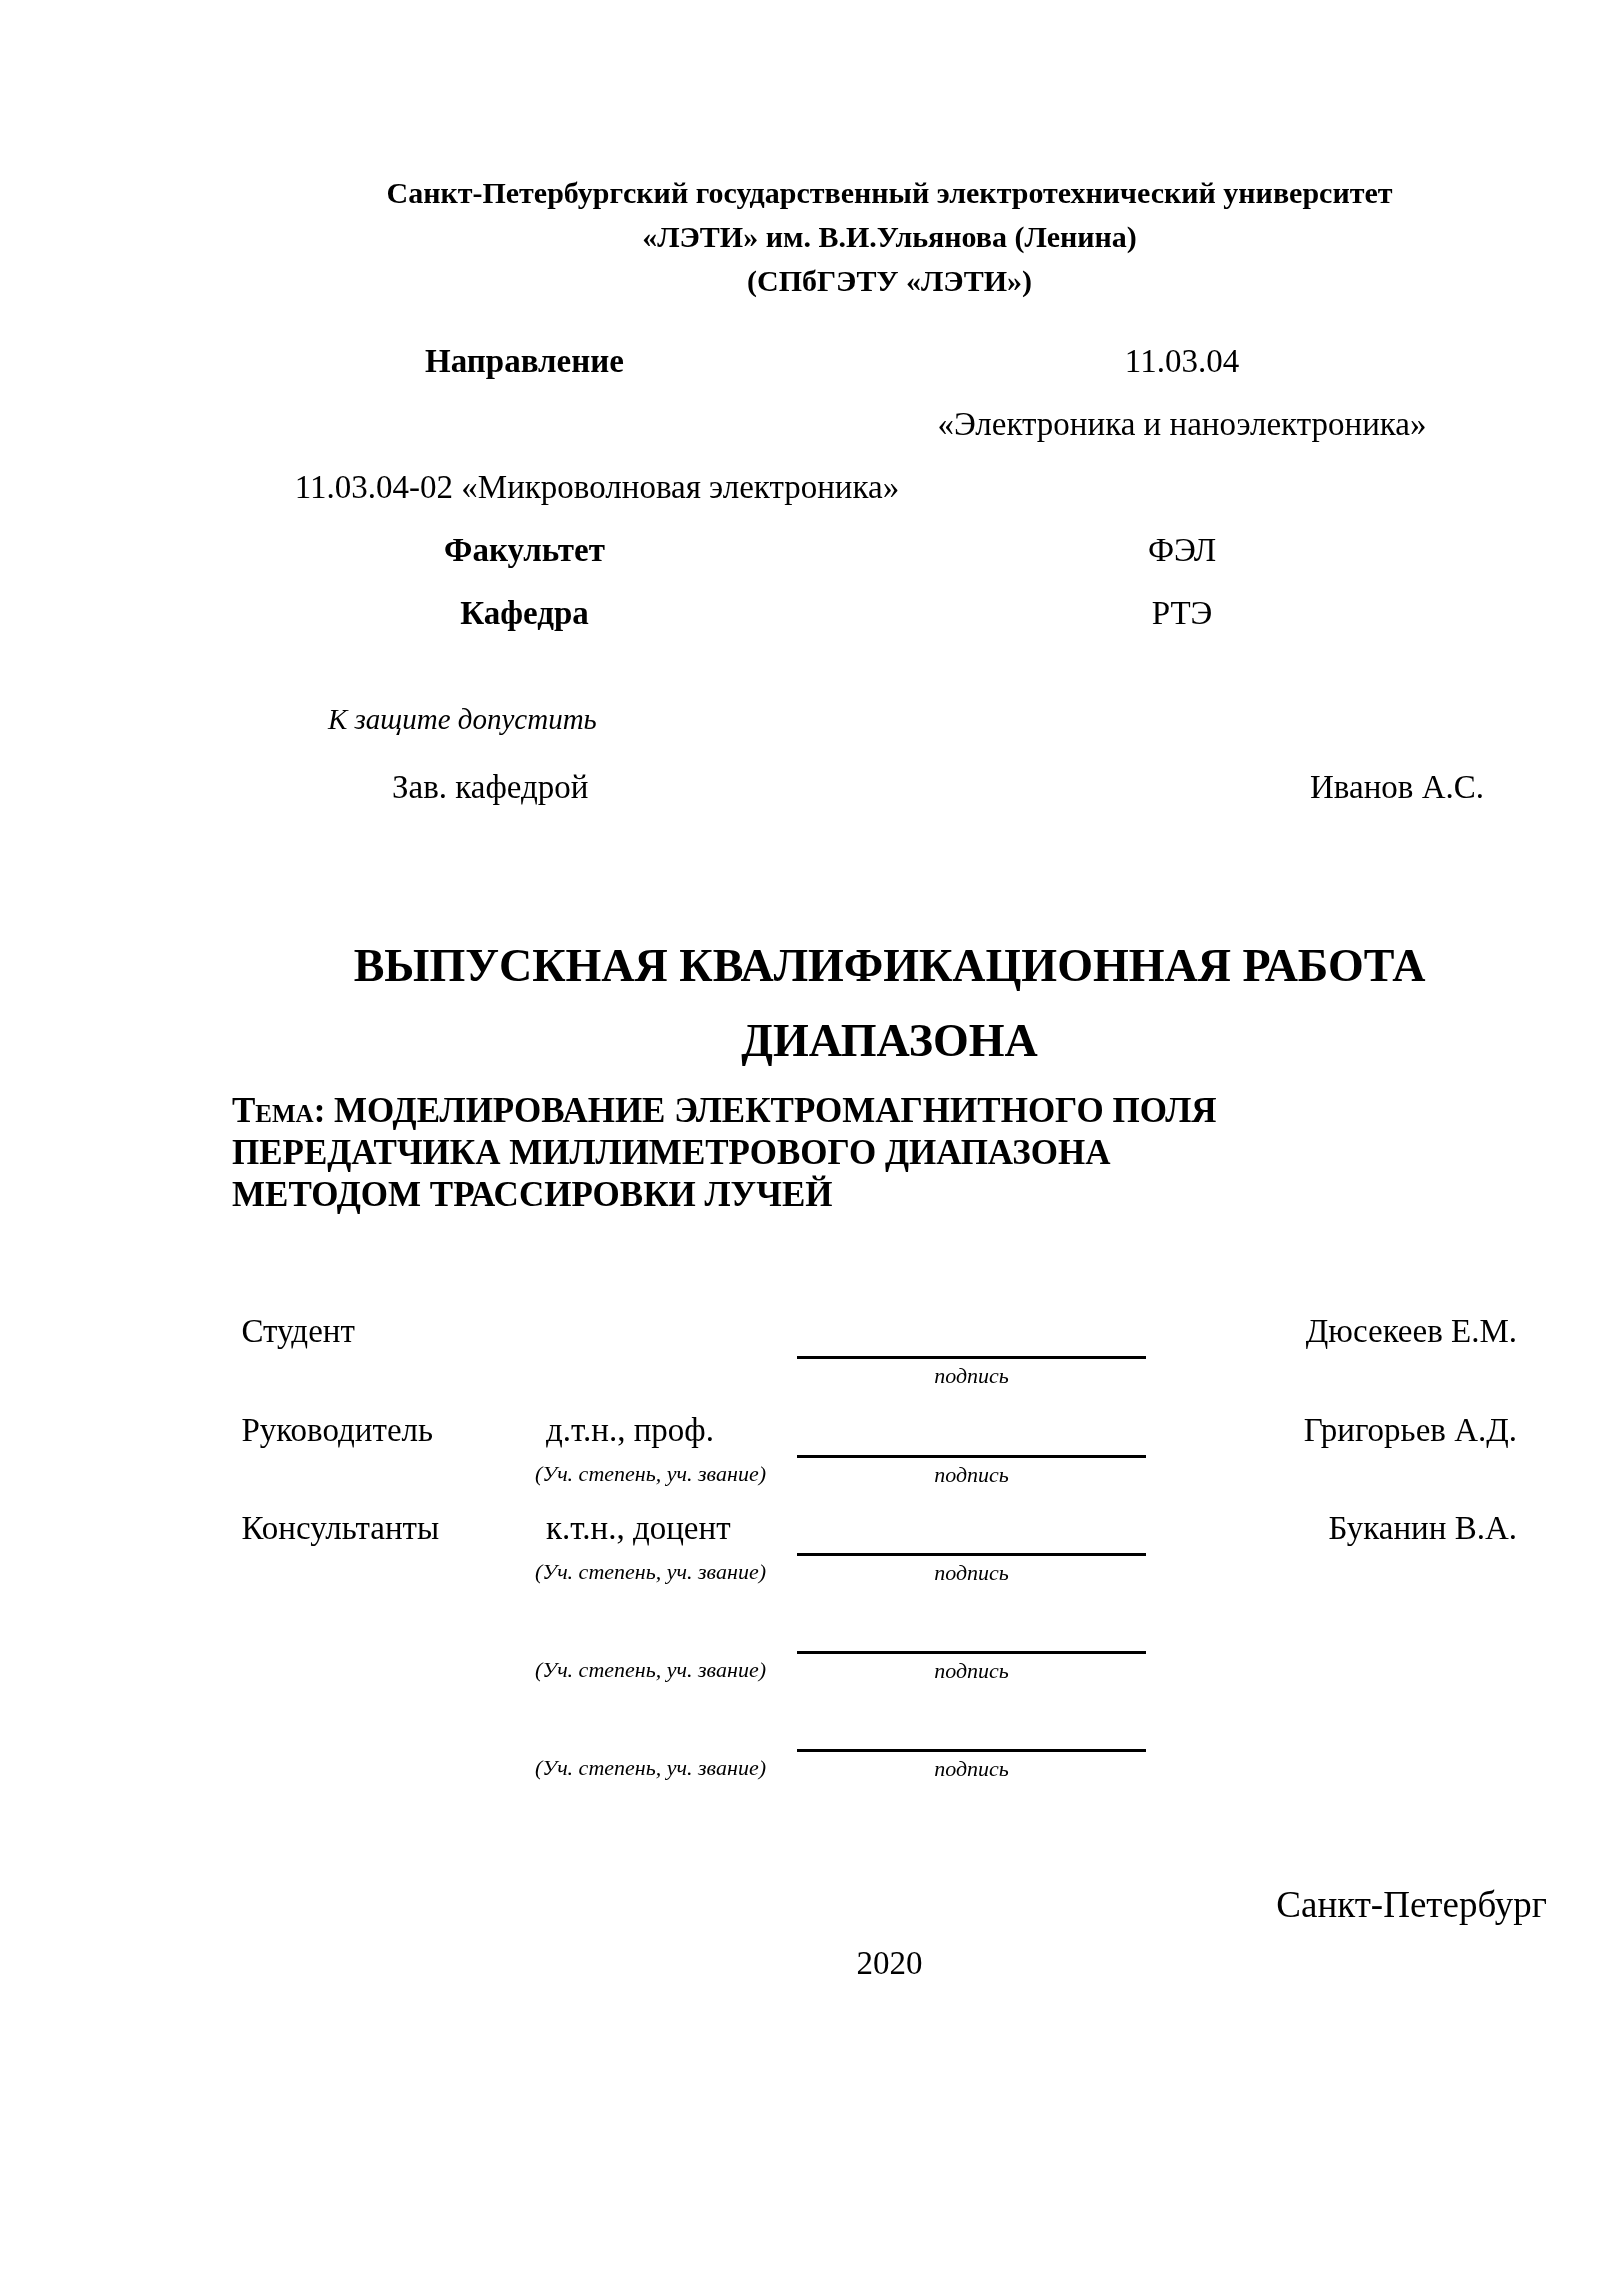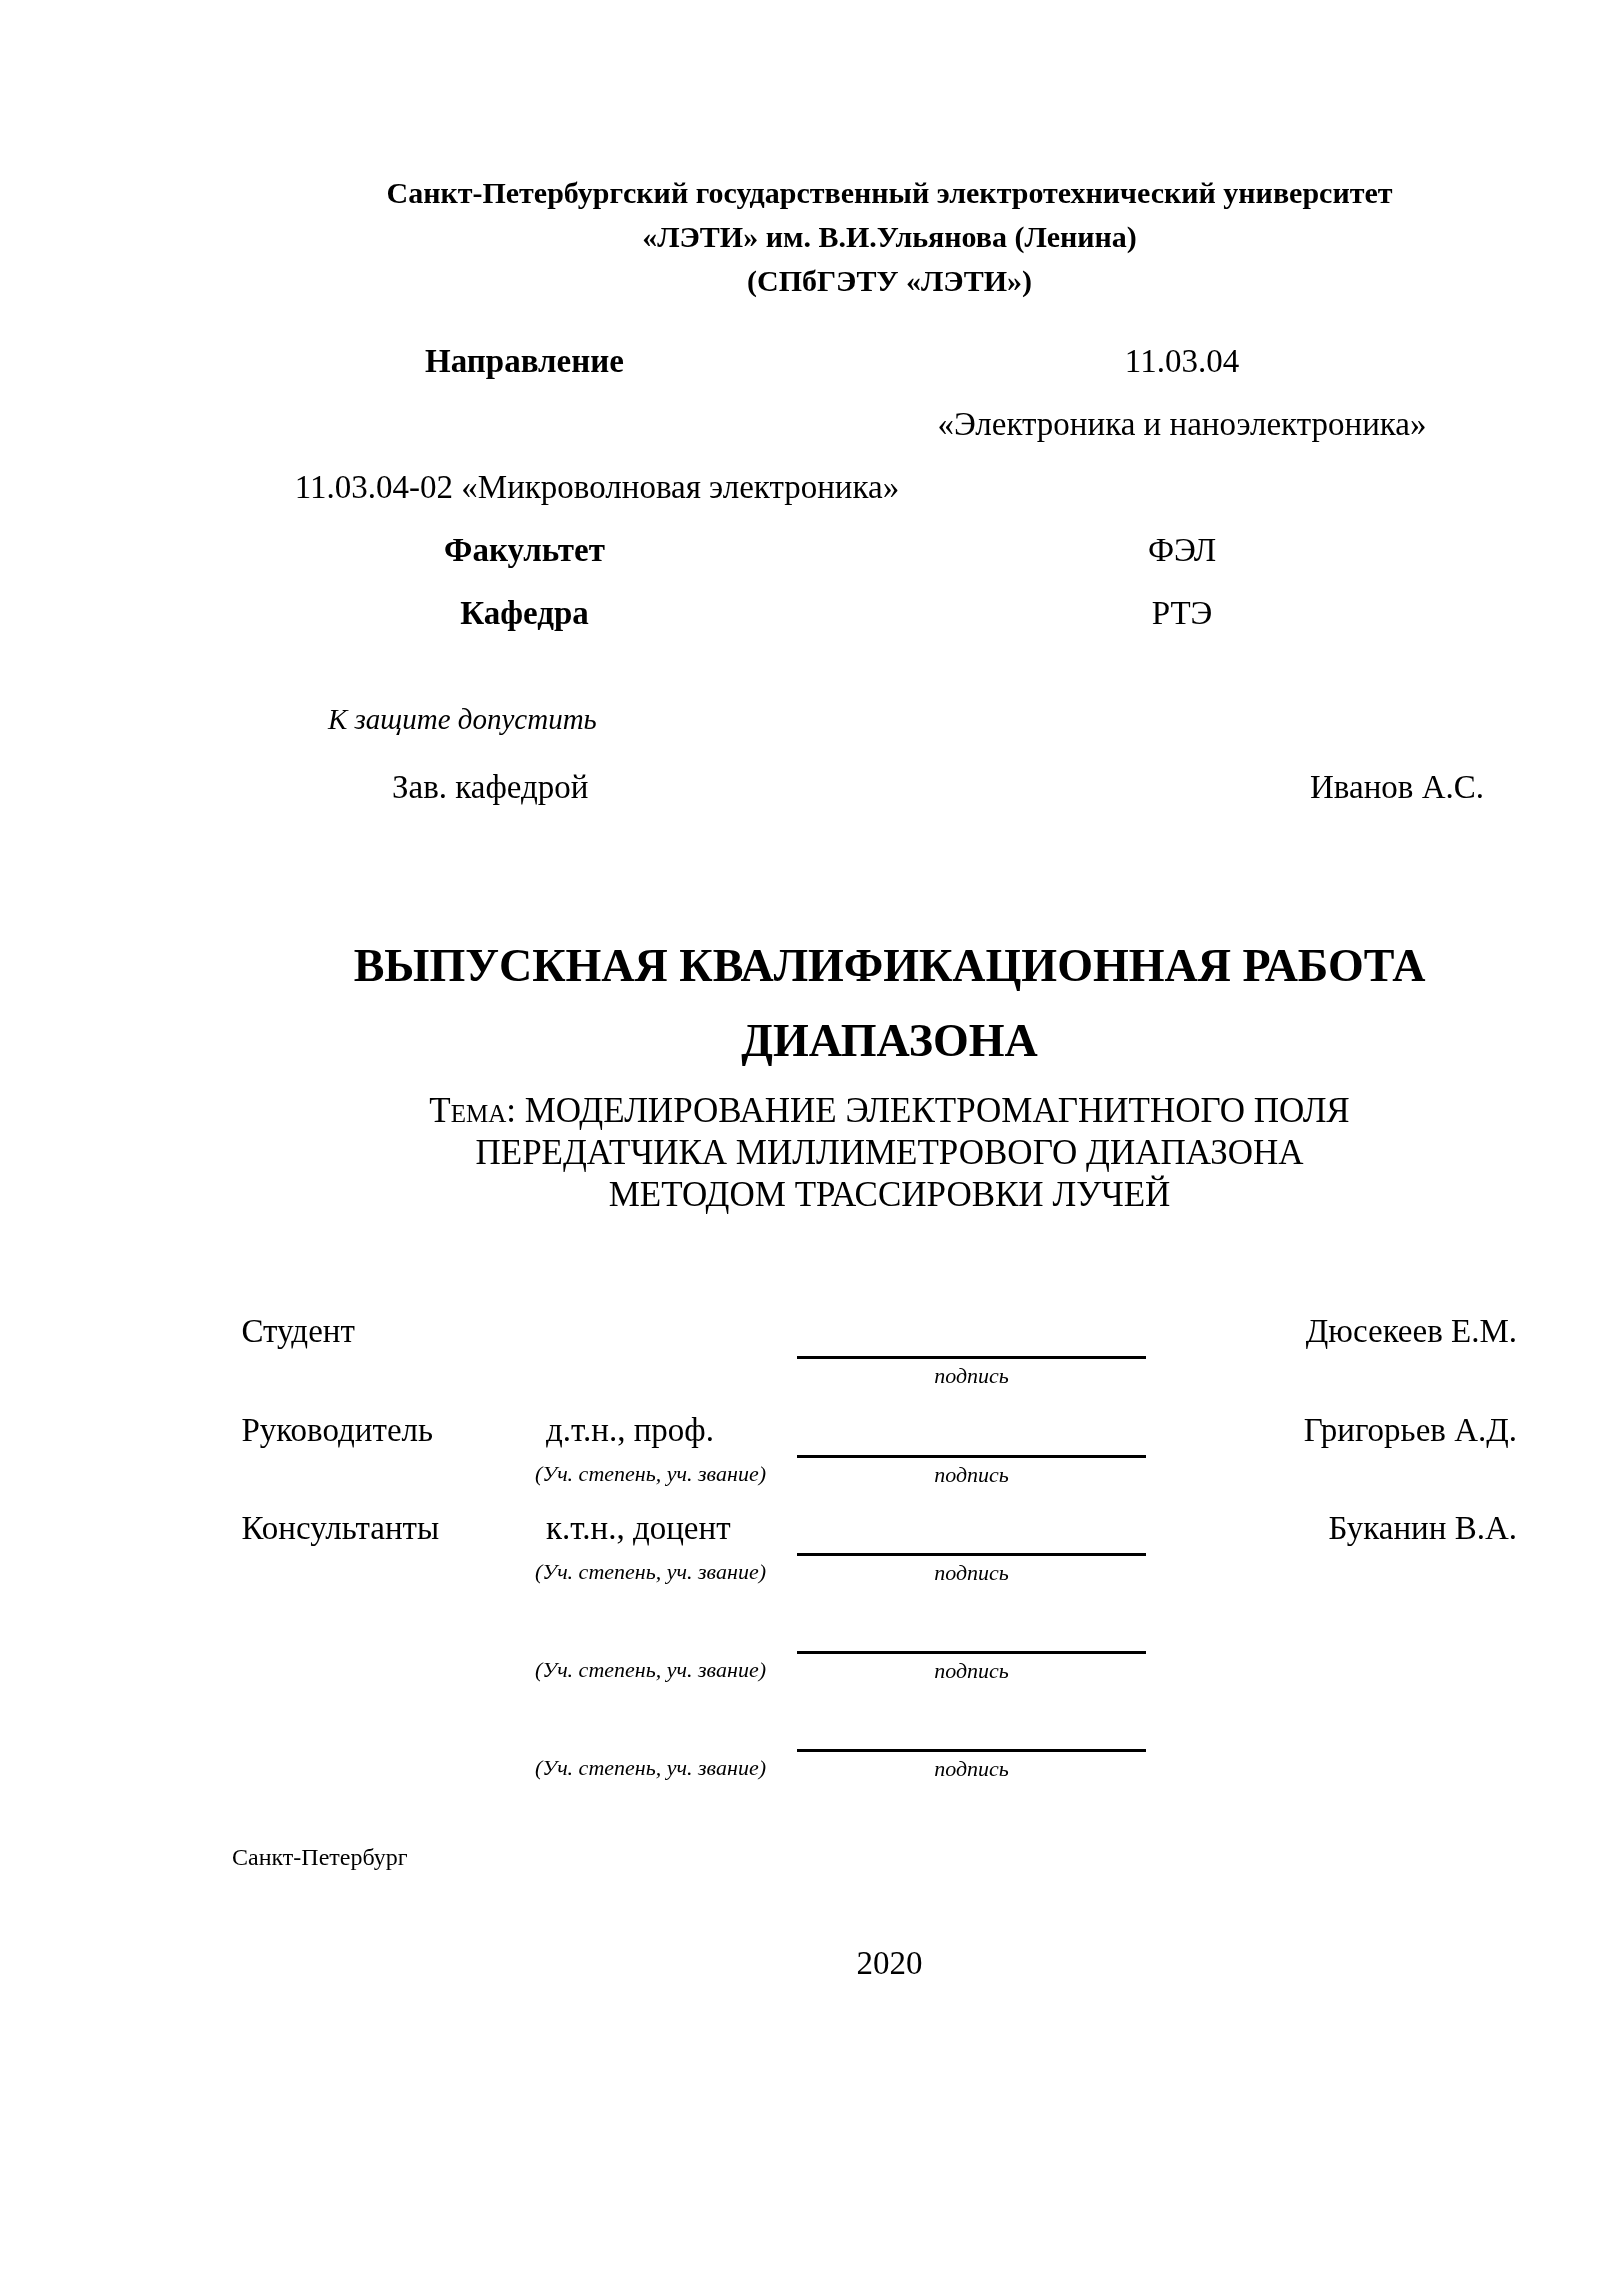--- a/index.html
+++ b/index.html
@@ -82,22 +82,22 @@
     font-size: 46px;
   }
   .sub-title {
     top: 1014px;
     text-align: center;
     font-weight: bold;
     font-size: 46px;
   }
   .theme {
     top: 1090px;
-    text-align: center;
-    font-weight: normal;
+    text-align: left;
+    font-weight: bold;
     font-size: 35px;
     line-height: 42px;
   }
   .sc {
     font-variant: small-caps;
   }
   
   .sigrow {
     position: absolute;
     left: 232px;
@@ -145,23 +145,23 @@
     font-size: 22px;
   }
   .sig-name {
     position: absolute;
     right: 30px;
     top: 0;
     font-size: 33px;
   }
   
   .footer-city {
-    top: 1844px;
-    text-align: left;
-    font-size: 24px;
+    top: 1883px;
+    text-align: right;
+    font-size: 37px;
   }
   .footer-year {
     top: 1945px;
     text-align: center;
     font-size: 33px;
   }
 </style>
 </head>
 <body>
 

